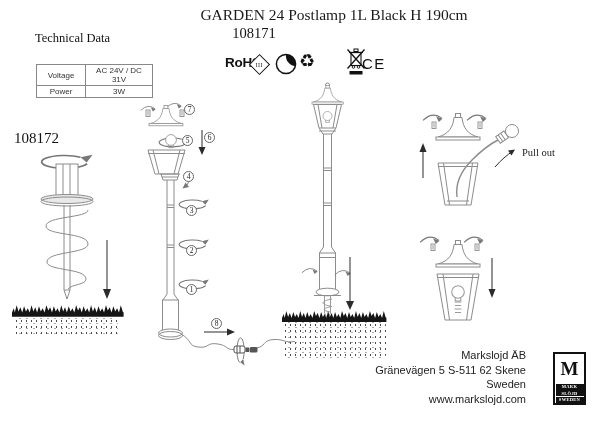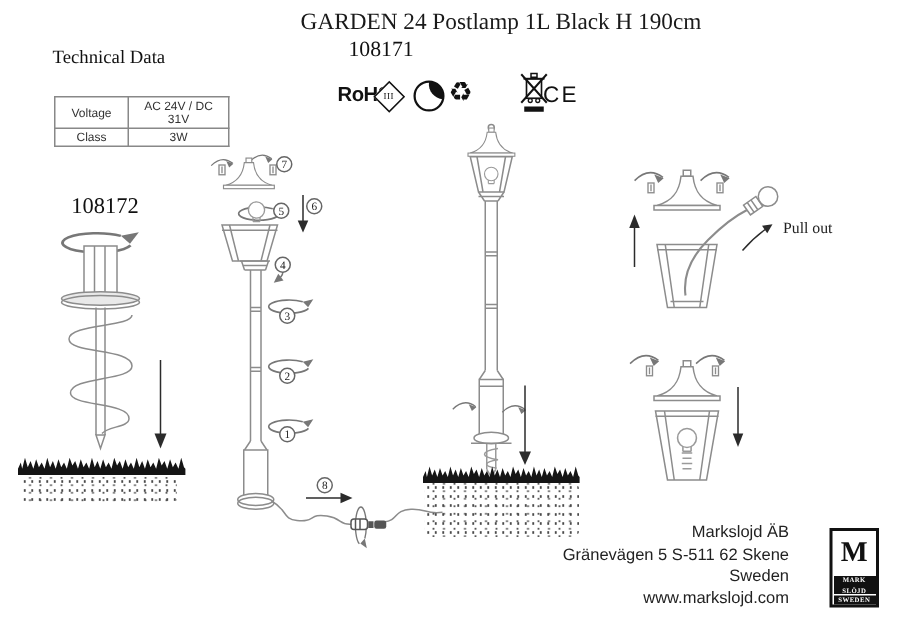--- a/index.html
+++ b/index.html
@@ -24,21 +24,21 @@
   .rohs { left:207px; top:55px; font-weight:bold; font-size:13.5px; letter-spacing:-0.3px;padding-left:18px; }
   .diamond-wrap { left:249px; top:54px; width:20px; height:20px;
     display:flex; align-items:center; justify-content:center; }
   .diamond { width:13px; height:13px; border:1.6px solid #111; transform:rotate(45deg);
     display:flex; align-items:center; justify-content:center; background:#fff; }
   .diamond span { transform:rotate(-45deg); font-size:6px;
     font-family:"Liberation Serif", serif; letter-spacing:0.4px; color:#111; }
   .recycle { left:299px; top:52px; font-size:18px; line-height:1; color:#111; }
   .ce { left:322px; top:55px; font-weight:normal; font-size:15px; letter-spacing:1.5px;margin-left:40px; }
 
-  .acc-no { left:14px; top:130px; width:112px; text-align:center;
+  .acc-no { left:14px; top:130px; width:112px; text-align:left;
     font-family:"Liberation Serif", serif; font-size:15px; }
 
   .step { position:absolute; width:9px; height:9px; border:1px solid #666; border-radius:50%;
     background:#fff; font-family:"Liberation Serif", serif; font-size:7.5px; color:#222;
     display:flex; align-items:center; justify-content:center; line-height:1; z-index:5; }
 
   .pull-out { left:522px; top:147px; font-family:"Liberation Serif", serif;
     font-size:10.5px; color:#222; }
 
   .footer { left:346px; top:348px; width:180px; text-align:right;
@@ -96,21 +96,21 @@
 <div class="abs prodno">108171</div>
 
 <div class="abs td-heading">Technical Data</div>
 <table class="tech">
   <tbody>
     <tr>
       <td class="c1">Voltage</td>
       <td class="c2">AC 24V / DC 31V</td>
     </tr>
     <tr>
-      <td class="c1">Class</td>
+      <td class="c1">Power</td>
       <td class="c2">3W</td>
     </tr>
   </tbody>
 </table>
 
 <div class="abs rohs">RoHS</div>
 <div class="abs diamond-wrap">
   <div class="diamond">
       <span>III</span>
     </div>

